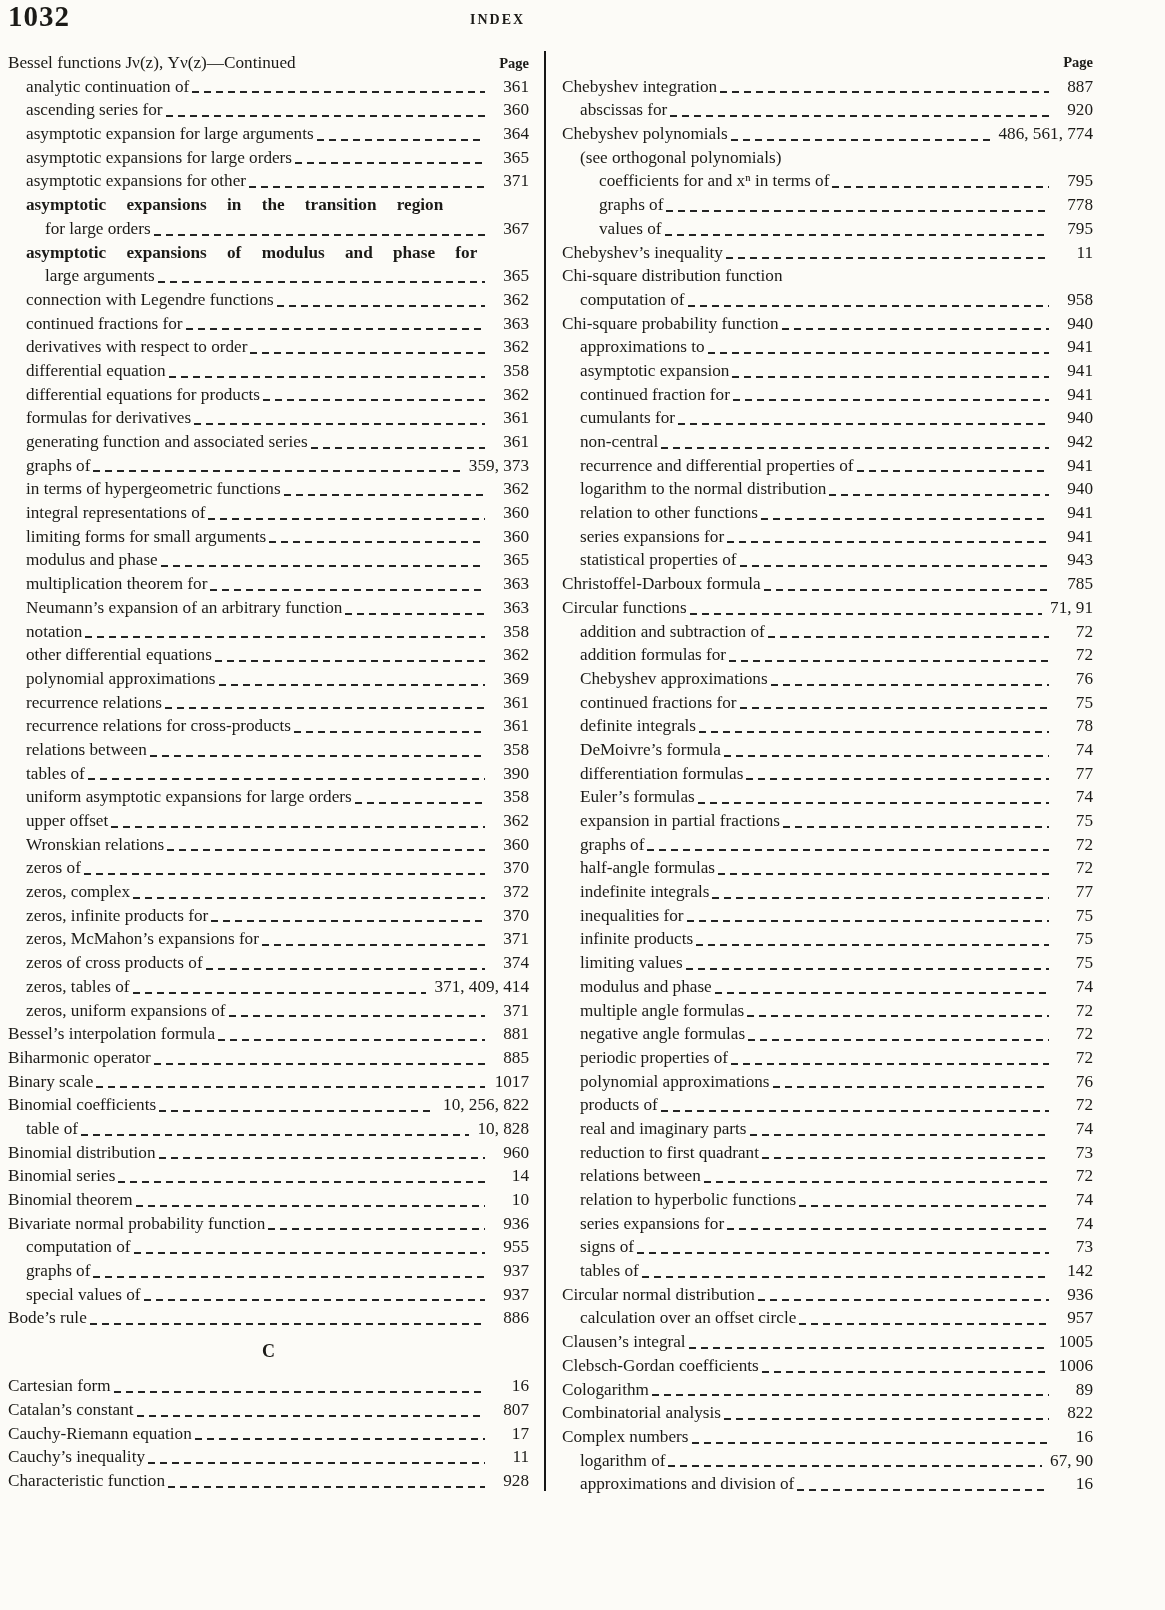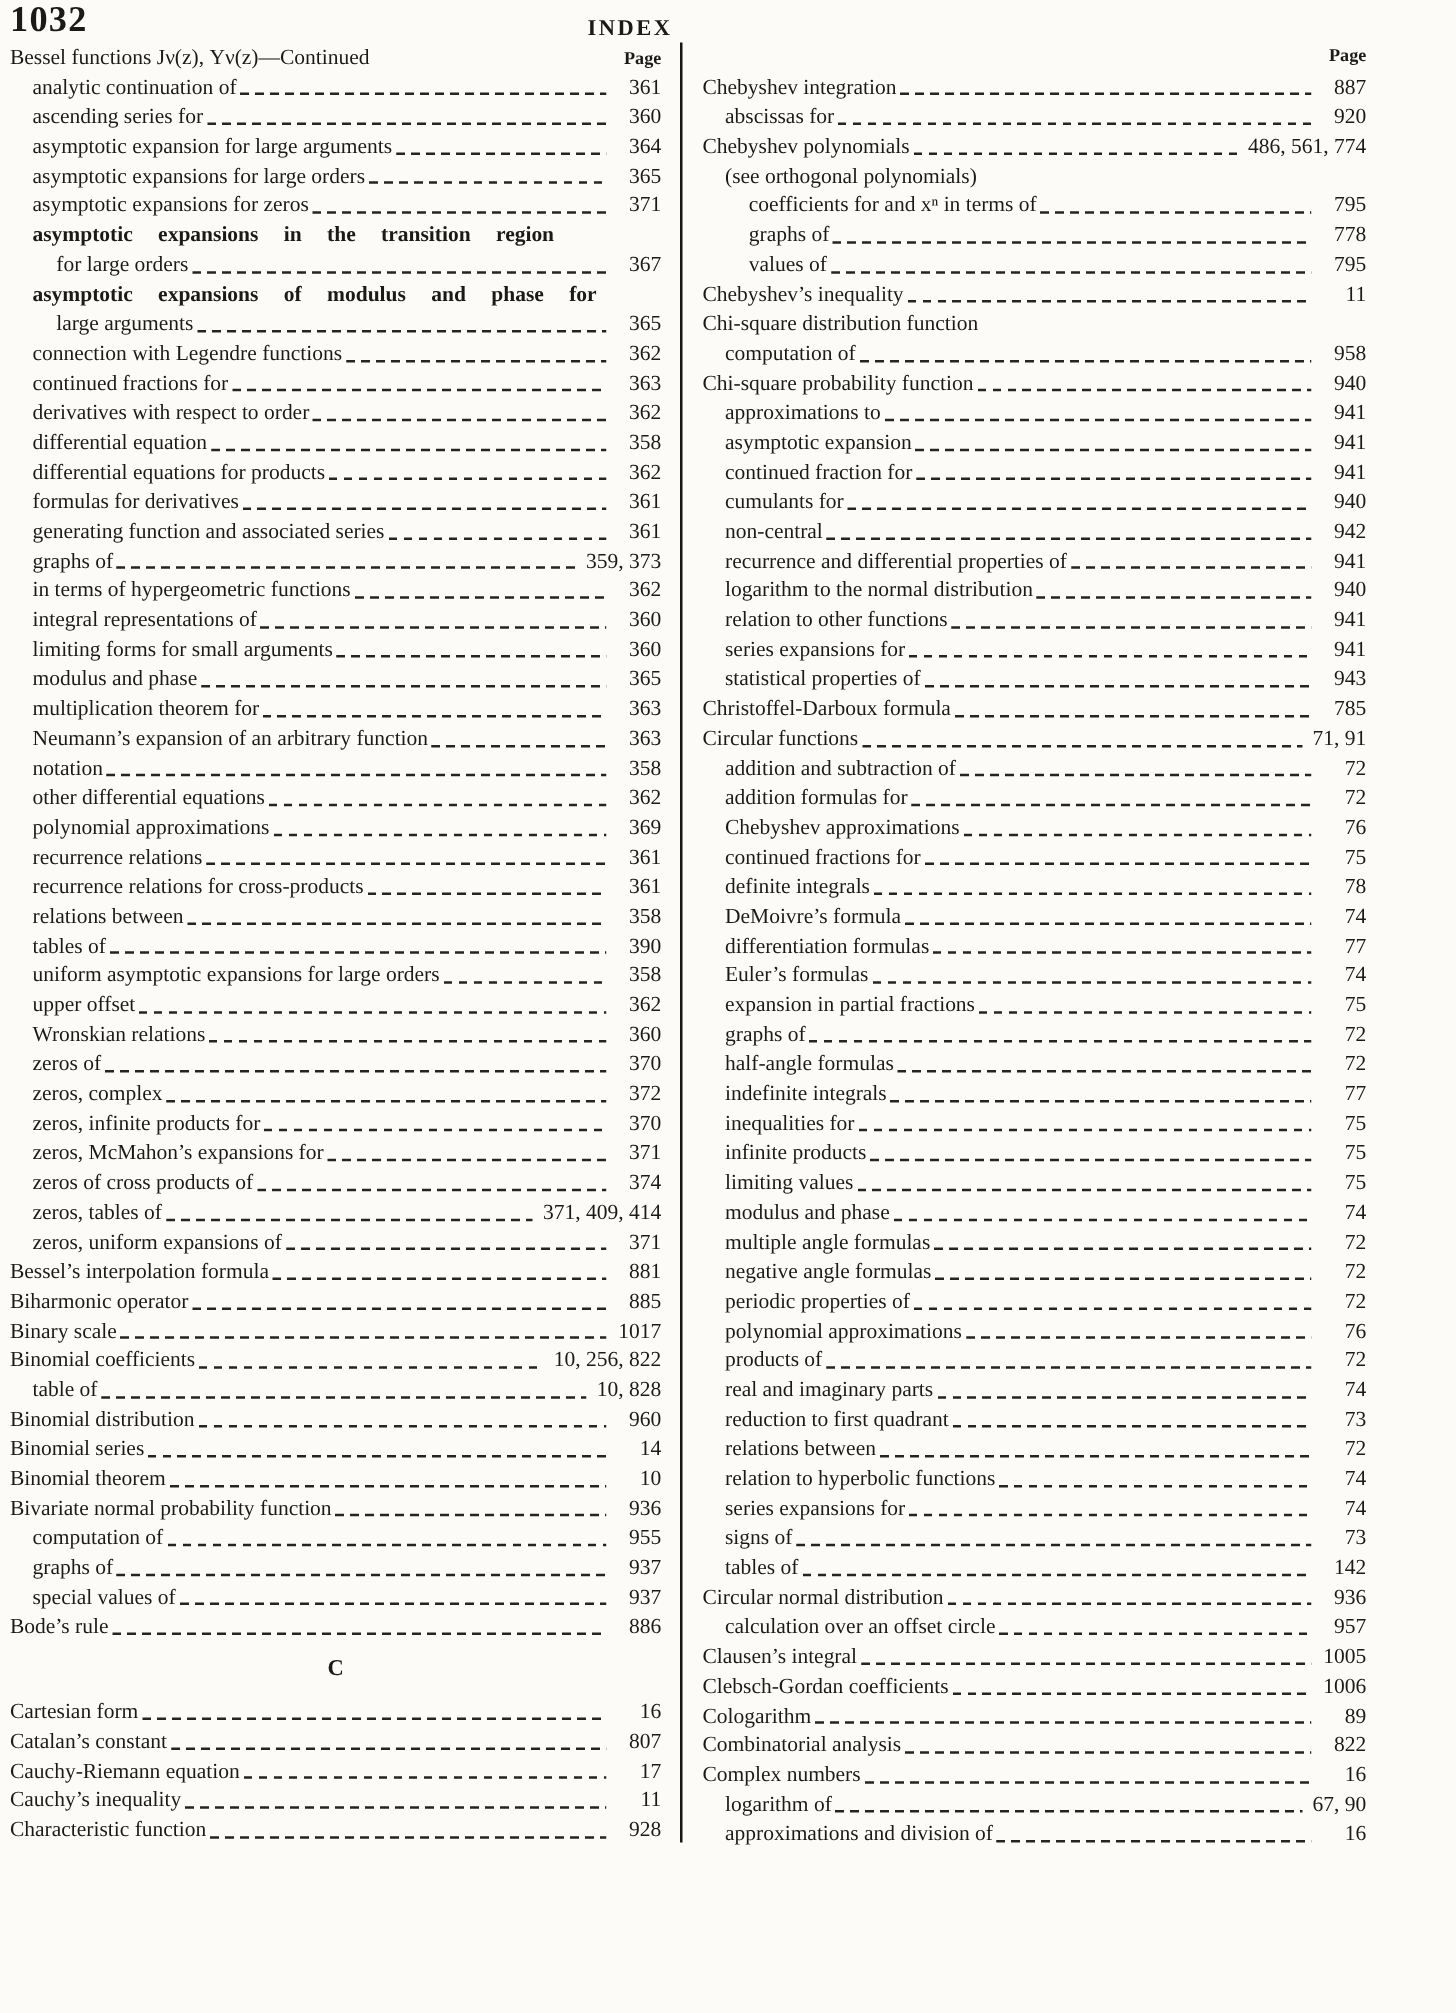--- a/index.html
+++ b/index.html
@@ -9,24 +9,24 @@
     font-family:"Liberation Serif","DejaVu Serif",serif;
     color:#1b1a17;
   }
   .page{position:relative;width:1165px;height:1610px;padding-left:20px;}
   .folio{
     position:absolute;left:8px;top:0px;
     font-size:29px;font-weight:700;letter-spacing:1px;
   }
   .doc-title{
     position:absolute;left:470px;top:12px;
-    font-size:18px;font-weight:700;letter-spacing:2px;
+    font-size:14px;font-weight:700;letter-spacing:2px;
   }
   .columns{
-    position:absolute;top:34px;left:8px;
+    position:absolute;top:51px;left:8px;
     display:flex;align-items:flex-start;
   }
   .col{font-size:17.2px;}
   .col-left{width:521px;}
   .col-right{width:531px;margin-left:16px;}
   .divider{
     width:2px;height:1440px;background:#161616;margin-left:15px;flex:0 0 auto;
   }
   .line{
     display:flex;align-items:baseline;
@@ -79,21 +79,21 @@
           <span class="lbl">asymptotic expansion for large arguments</span>
           <span class="leader"></span>
           <span class="pg">364</span>
         </div>
         <div class="line i1">
           <span class="lbl">asymptotic expansions for large orders</span>
           <span class="leader"></span>
           <span class="pg">365</span>
         </div>
         <div class="line i1">
-          <span class="lbl">asymptotic expansions for zeros</span>
+          <span class="lbl">asymptotic expansions for other</span>
           <span class="leader"></span>
           <span class="pg">371</span>
         </div>
         <div class="line i1 w">
           <span class="lbl">asymptotic expansions in the transition region</span>
         </div>
         <div class="line i2">
           <span class="lbl">for large orders</span>
           <span class="leader"></span>
           <span class="pg">367</span>

